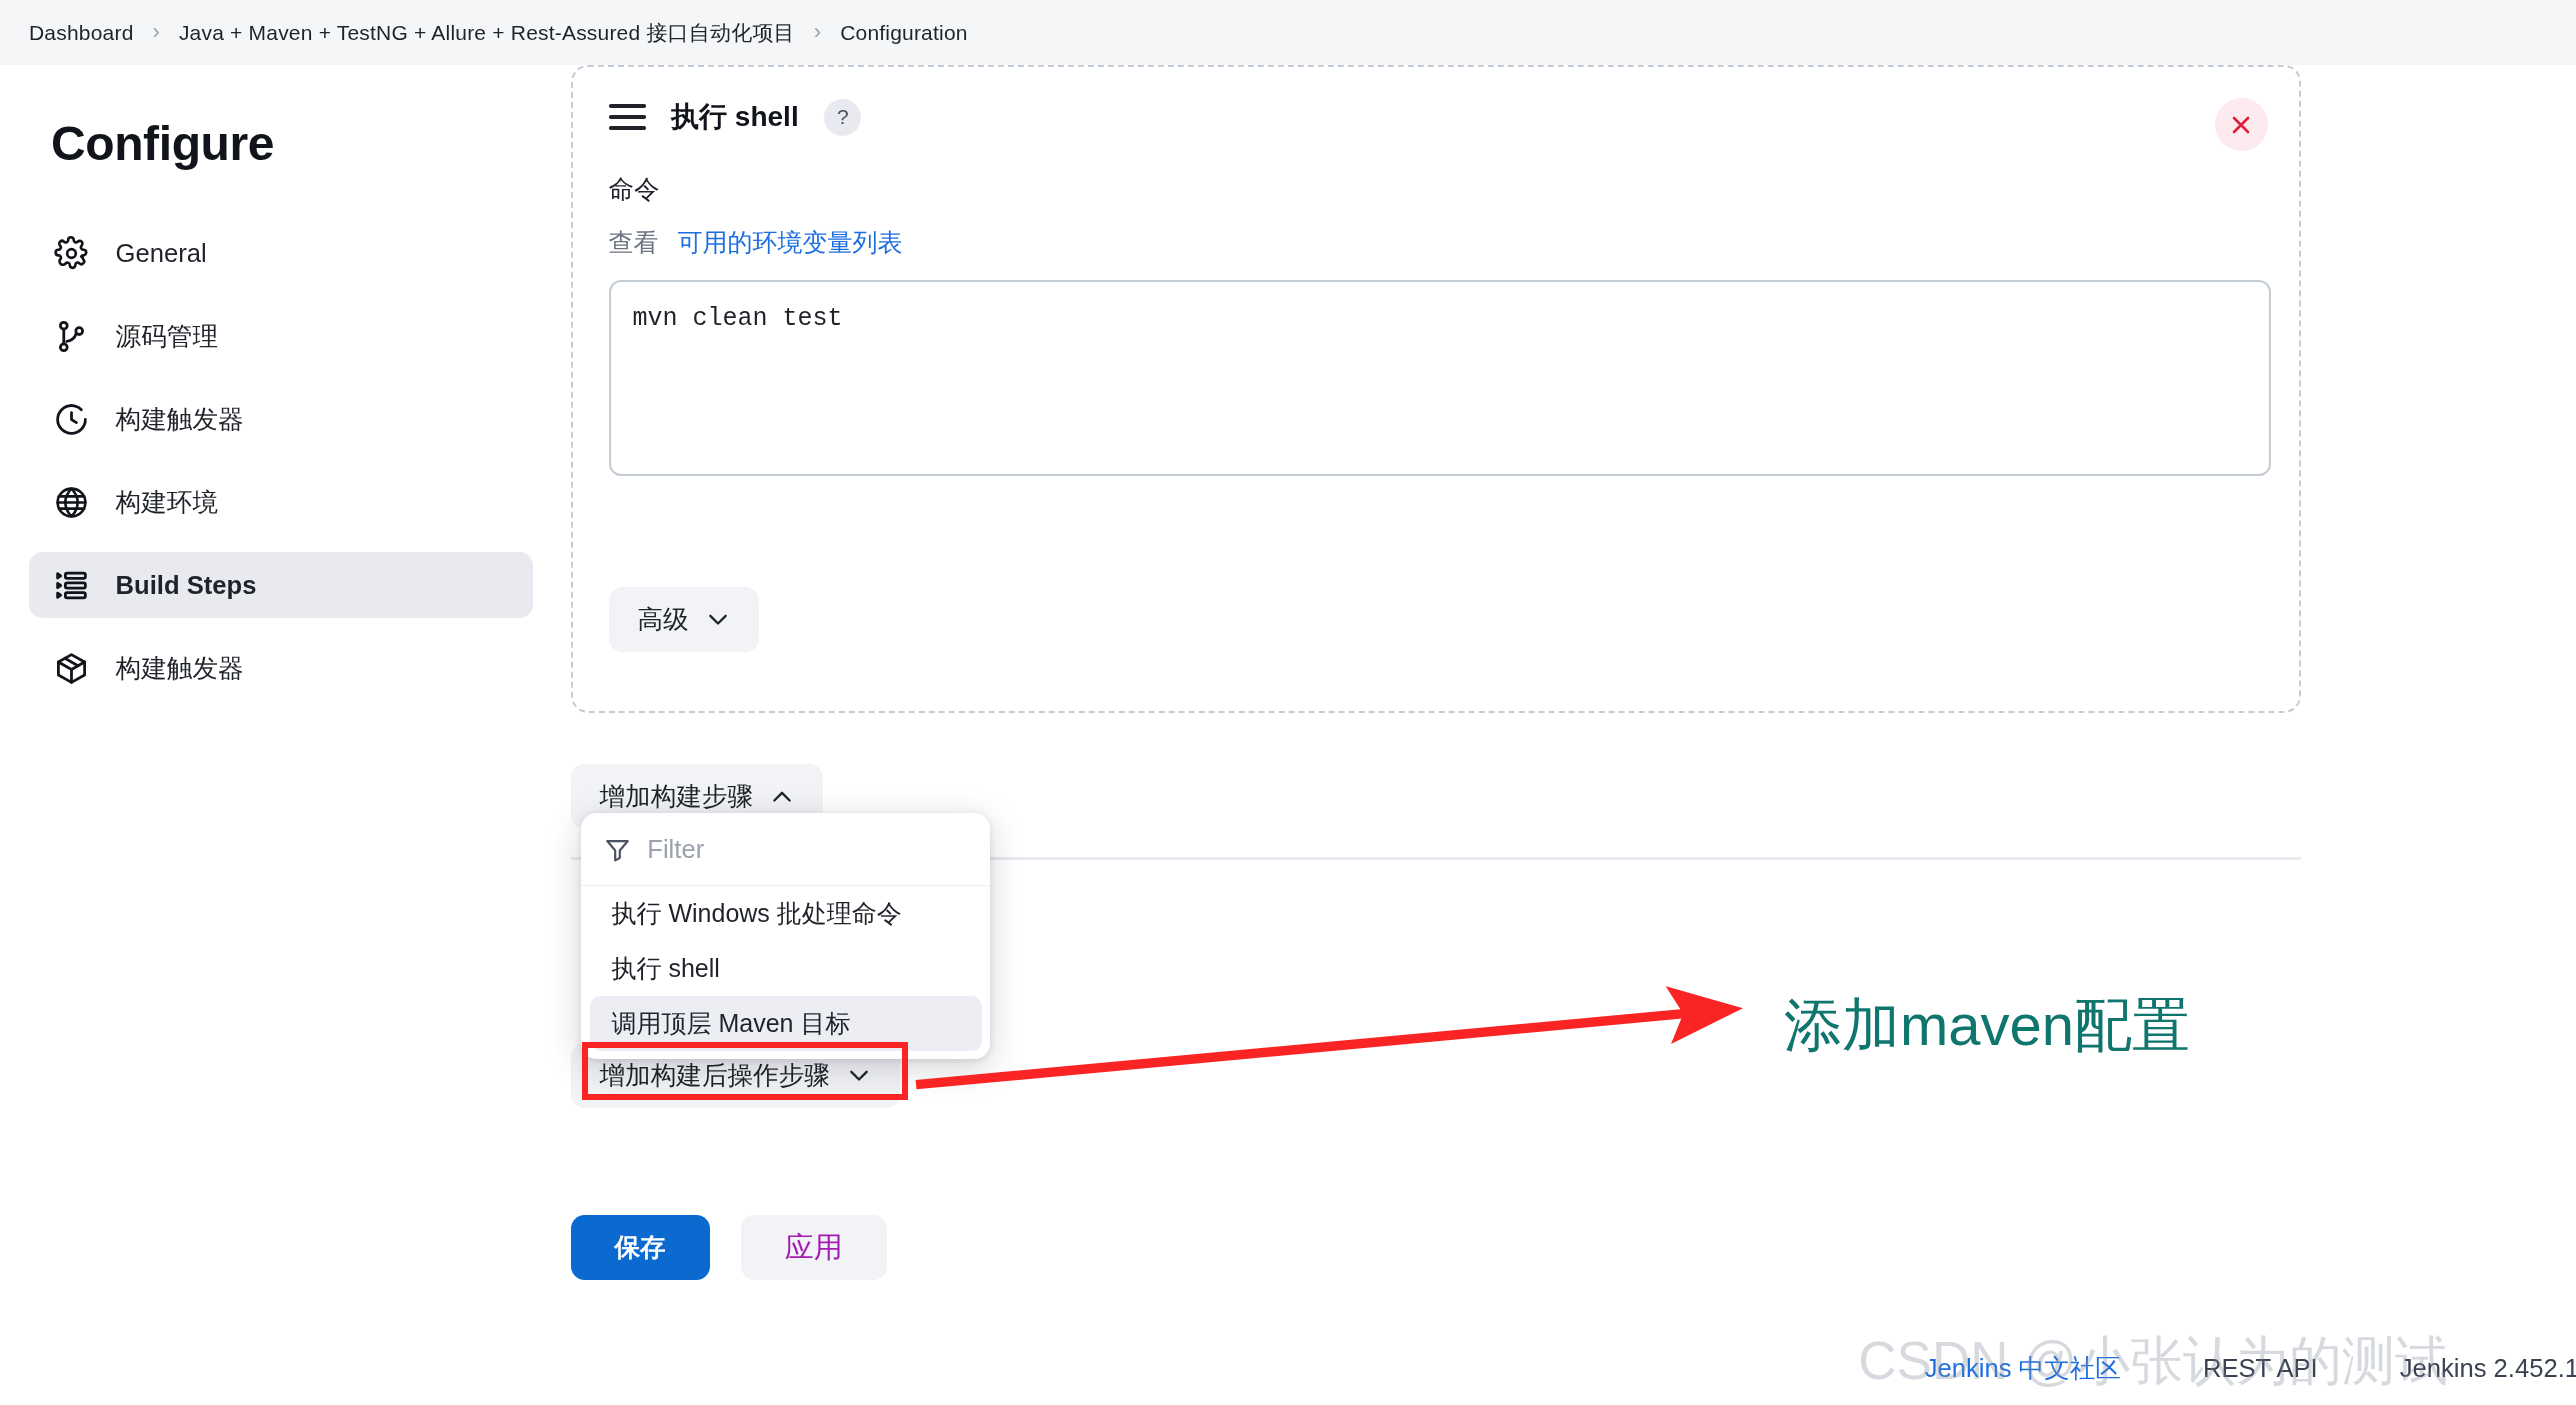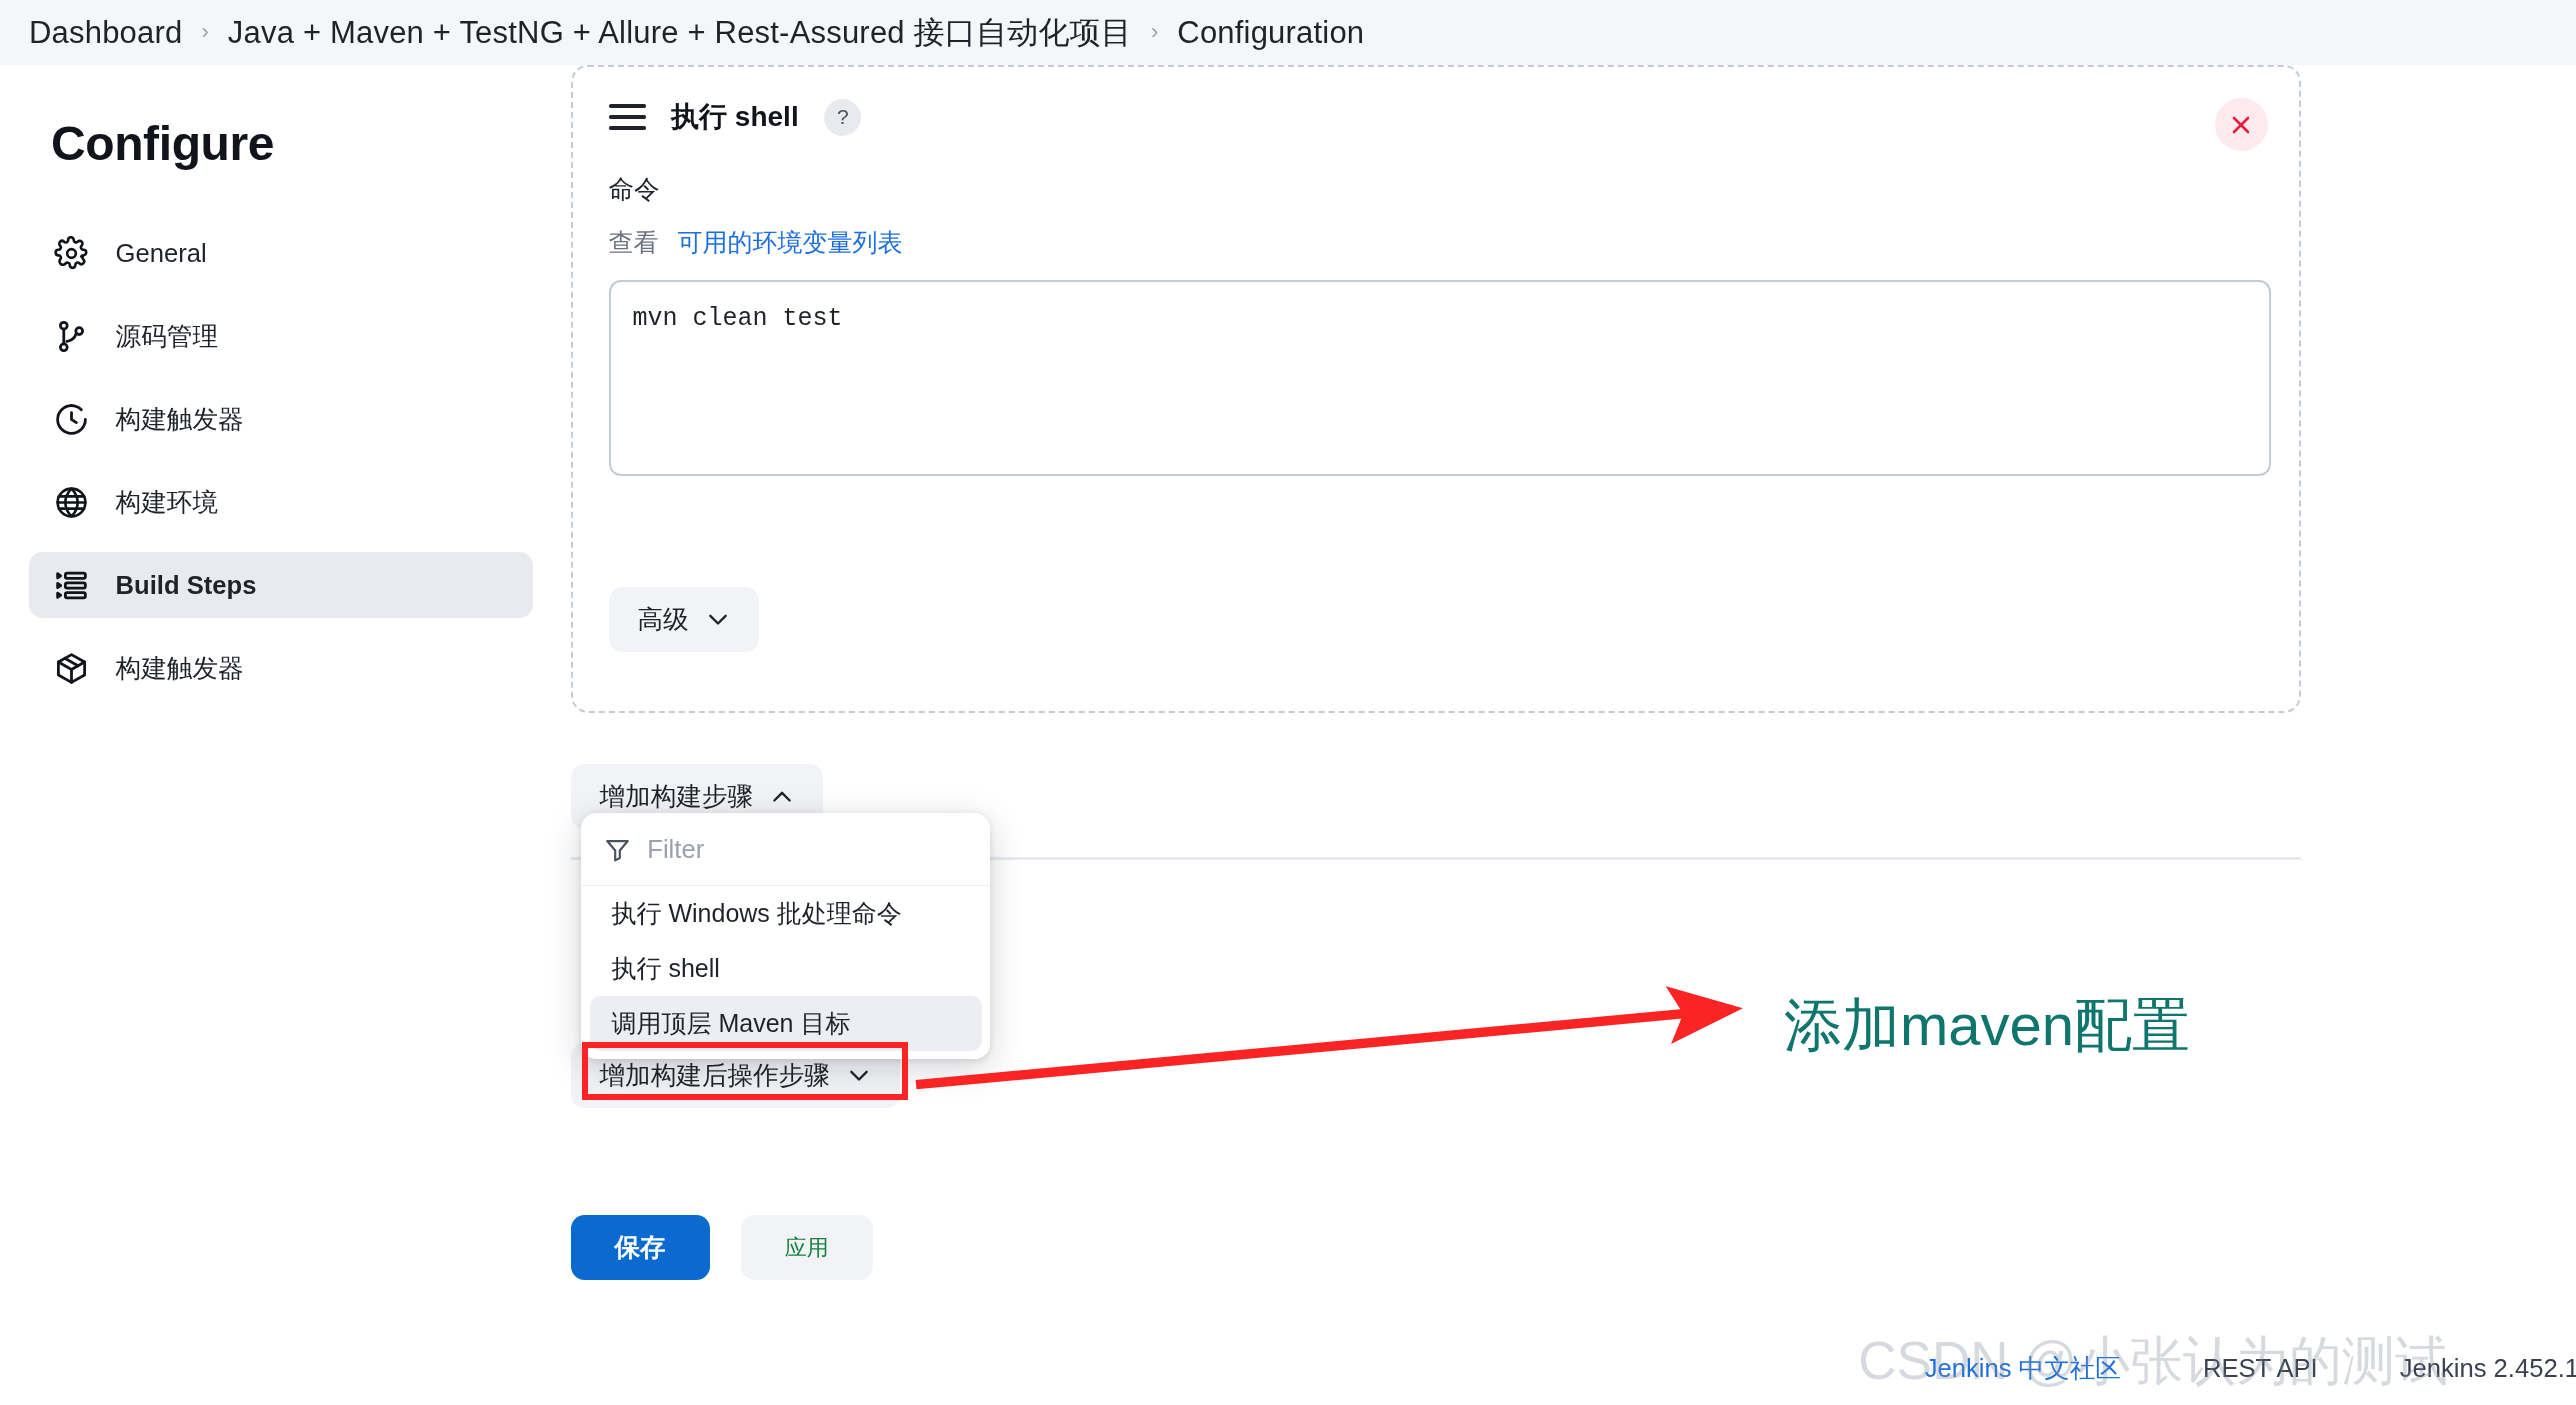--- a/index.html
+++ b/index.html
@@ -15,21 +15,21 @@
   .page { position: relative; width: 2576px; height: 1405px; background: #fff; }
 
   
   .breadcrumb-bar {
     position: absolute; left: 0; top: 0; width: 2576px; height: 65px;
     background: #f5f6f8;
     display: flex; align-items: center;
     padding-left: 29px;
   }
   .crumb {
-    font-size: 31px; color: #1f2329; letter-spacing: 0.2px;
+    font-size: 21px; color: #1f2329; letter-spacing: 0.2px;
     white-space: nowrap;
   }
   .crumb-sep {
     font-size: 22px; color: #9aa1ad; margin: 0 19px; transform: translateY(-0.9px);
   }
 
   
   .sidebar { position: absolute; left: 0; top: 65px; width: 562px; height: 1340px; background: #fff; }
   .configure-title {
     font-size: 48px; font-weight: bold; color: #11141a;
@@ -136,21 +136,21 @@
     font-size: 58px; color: #0f766e; white-space: nowrap; z-index: 10;
   }
 
   
   .actions { position: absolute; left: 8.5px; top: 1150px; display: flex; gap: 31px; }
   .btn-primary {
     background: #0b6ad0; color: #fff; font-size: 25.6px; font-weight: bold;
     padding: 0 44px; height: 65px; border-radius: 13.6px; border: none; cursor: pointer;
     font-family: inherit;
   }
-  .btn-apply { background: #f2f3f6; color: #15803d; font-size: 22px; padding: 0 44px; height: 65px; border-radius: 13.6px; border: none; cursor: pointer; font-family: inherit; }
+  .btn-apply { background: #f2f3f6; color: #a21caf; font-size: 29px; padding: 0 44px; height: 65px; border-radius: 13.6px; border: none; cursor: pointer; font-family: inherit; }
 
   
   .footer {
     position: absolute; left: 0; bottom: 0; width: 2576px; height: 73px;
     display: flex; align-items: center; justify-content: flex-end; gap: 82px;
     padding-right: 41px;
     margin-left: 44px;
   }
   .footer a { font-size: 25.6px; color: #1d6fe0; text-decoration: none; white-space: nowrap; }
   .footer .muted { font-size: 25.6px; color: #3a4151; white-space: nowrap; }

